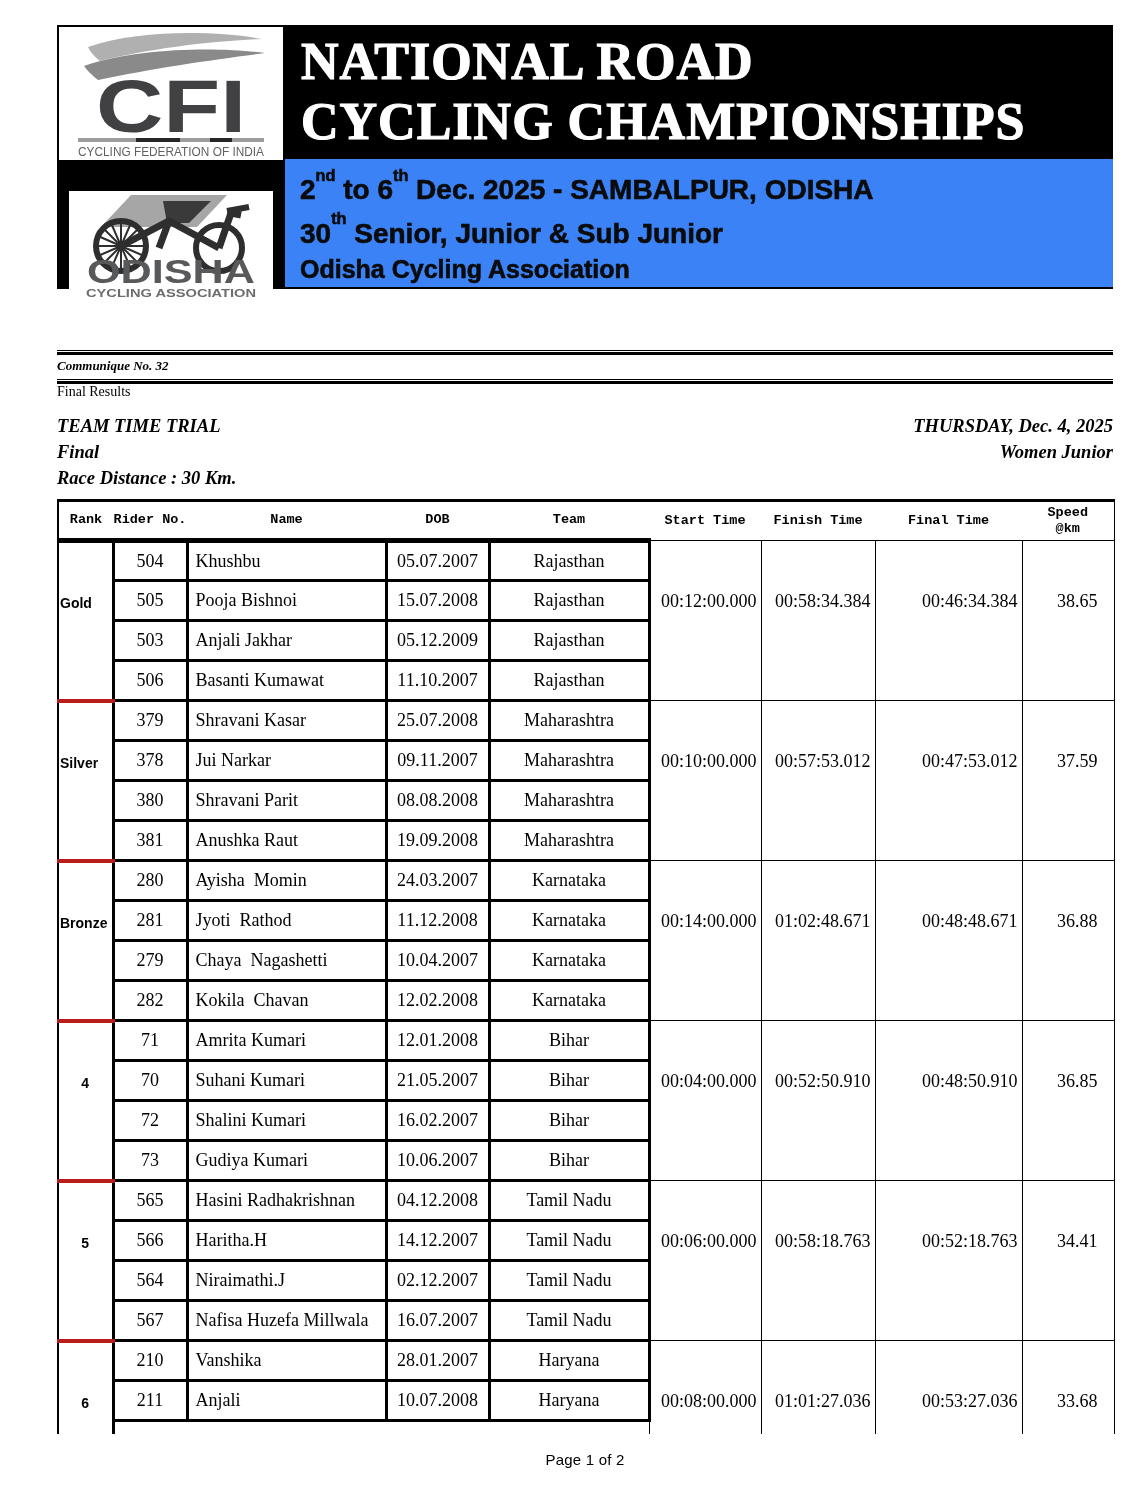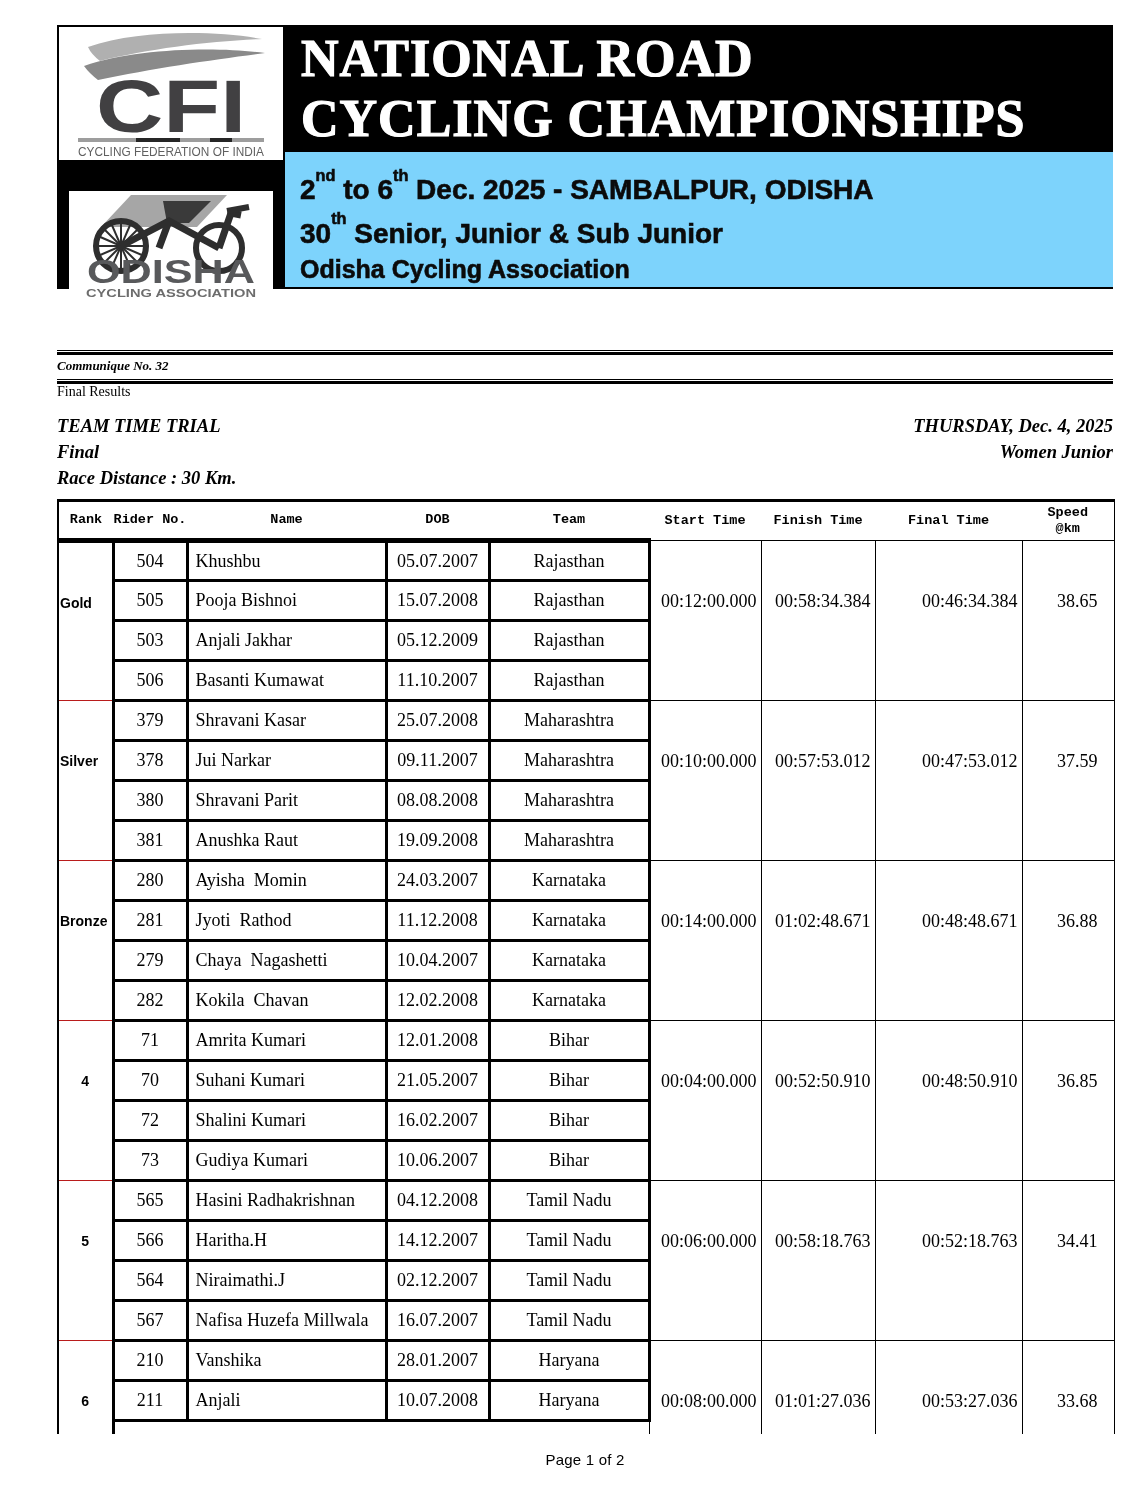--- a/index.html
+++ b/index.html
@@ -16,21 +16,21 @@
   .m-left { width:228px; display:flex; flex-direction:column;gap:24px; }
   .cfi-box { background:#fff; height:137px; margin:2px 2px 0 2px; display:flex; align-items:center; justify-content:center; }
   .odisha-box { background:#fff; flex:1; margin:7px 12px 9px 12px; display:flex; align-items:center; justify-content:center; }
   .m-right { flex:1; display:flex; flex-direction:column; }
   .banner { height:142px; color:#fff; padding-left:16px; display:flex; flex-direction:column; justify-content:center; }
   .banner div {
     font-family:Liberation Serif, serif; font-weight:700;
     font-size:52px; line-height:60px; letter-spacing:1px;
     -webkit-text-stroke:1.2px #fff;
   }
-  .subbanner { background:#7dd3fc; flex:1; margin:0 0 2px 0; padding:13px 0 0 15px; }
+  .subbanner { background:#3b82f6; flex:1; margin:0 0 2px 0; padding:6px 0 0 15px; }
   .subbanner .sb-line {
     font-family:"Liberation Sans", sans-serif; font-weight:700; color:#0b0b0b;
     font-size:28px; line-height:37px; -webkit-text-stroke:0.6px #0b0b0b; white-space:pre-wrap;
   }
   .subbanner .sb-line3 { font-size:25px; line-height:35px; }
   sup.ord { font-size:0.58em; position:relative; top:-0.52em; }
 
   svg text { font-family:"Liberation Sans", sans-serif; }
 
   
@@ -56,21 +56,21 @@
   thead th.grp-right { border-bottom:1.5px solid #000; }
   thead th:first-child { border-left:2.5px solid #000; }
   thead th:last-child  { border-right:1.5px solid #000; }
 
   tbody td { height:40px; font-size:18px; }
   td.inner { border:3px solid #000; }
   td.c { text-align:center; }
   td.name { padding-left:7px; white-space:pre-wrap; }
 
   td.rank-cell {
-    border-left:2.5px solid #000; border-right:3px solid #000; border-bottom:1px solid #b91c1c;
+    border-left:2.5px solid #000; border-right:3px solid #000; border-bottom:4px solid #b91c1c;
     vertical-align:top; font-family:"Liberation Sans", sans-serif; font-weight:700; font-size:14px;
   }
   td.rank-cell .rank-label { margin-top:40px; height:40px; display:flex; align-items:center; padding-left:1px; }
   td.rank-cell.num .rank-label { justify-content:center; padding-left:0; }
 
   td.tcell {
     border-left:1.5px solid #000; border-right:1.5px solid #000; border-bottom:1.5px solid #000;
     vertical-align:top; text-align:right;
   }
   td.tcell .tval { margin-top:40px; height:40px; display:flex; align-items:center; justify-content:flex-end; padding-right:4px; }

